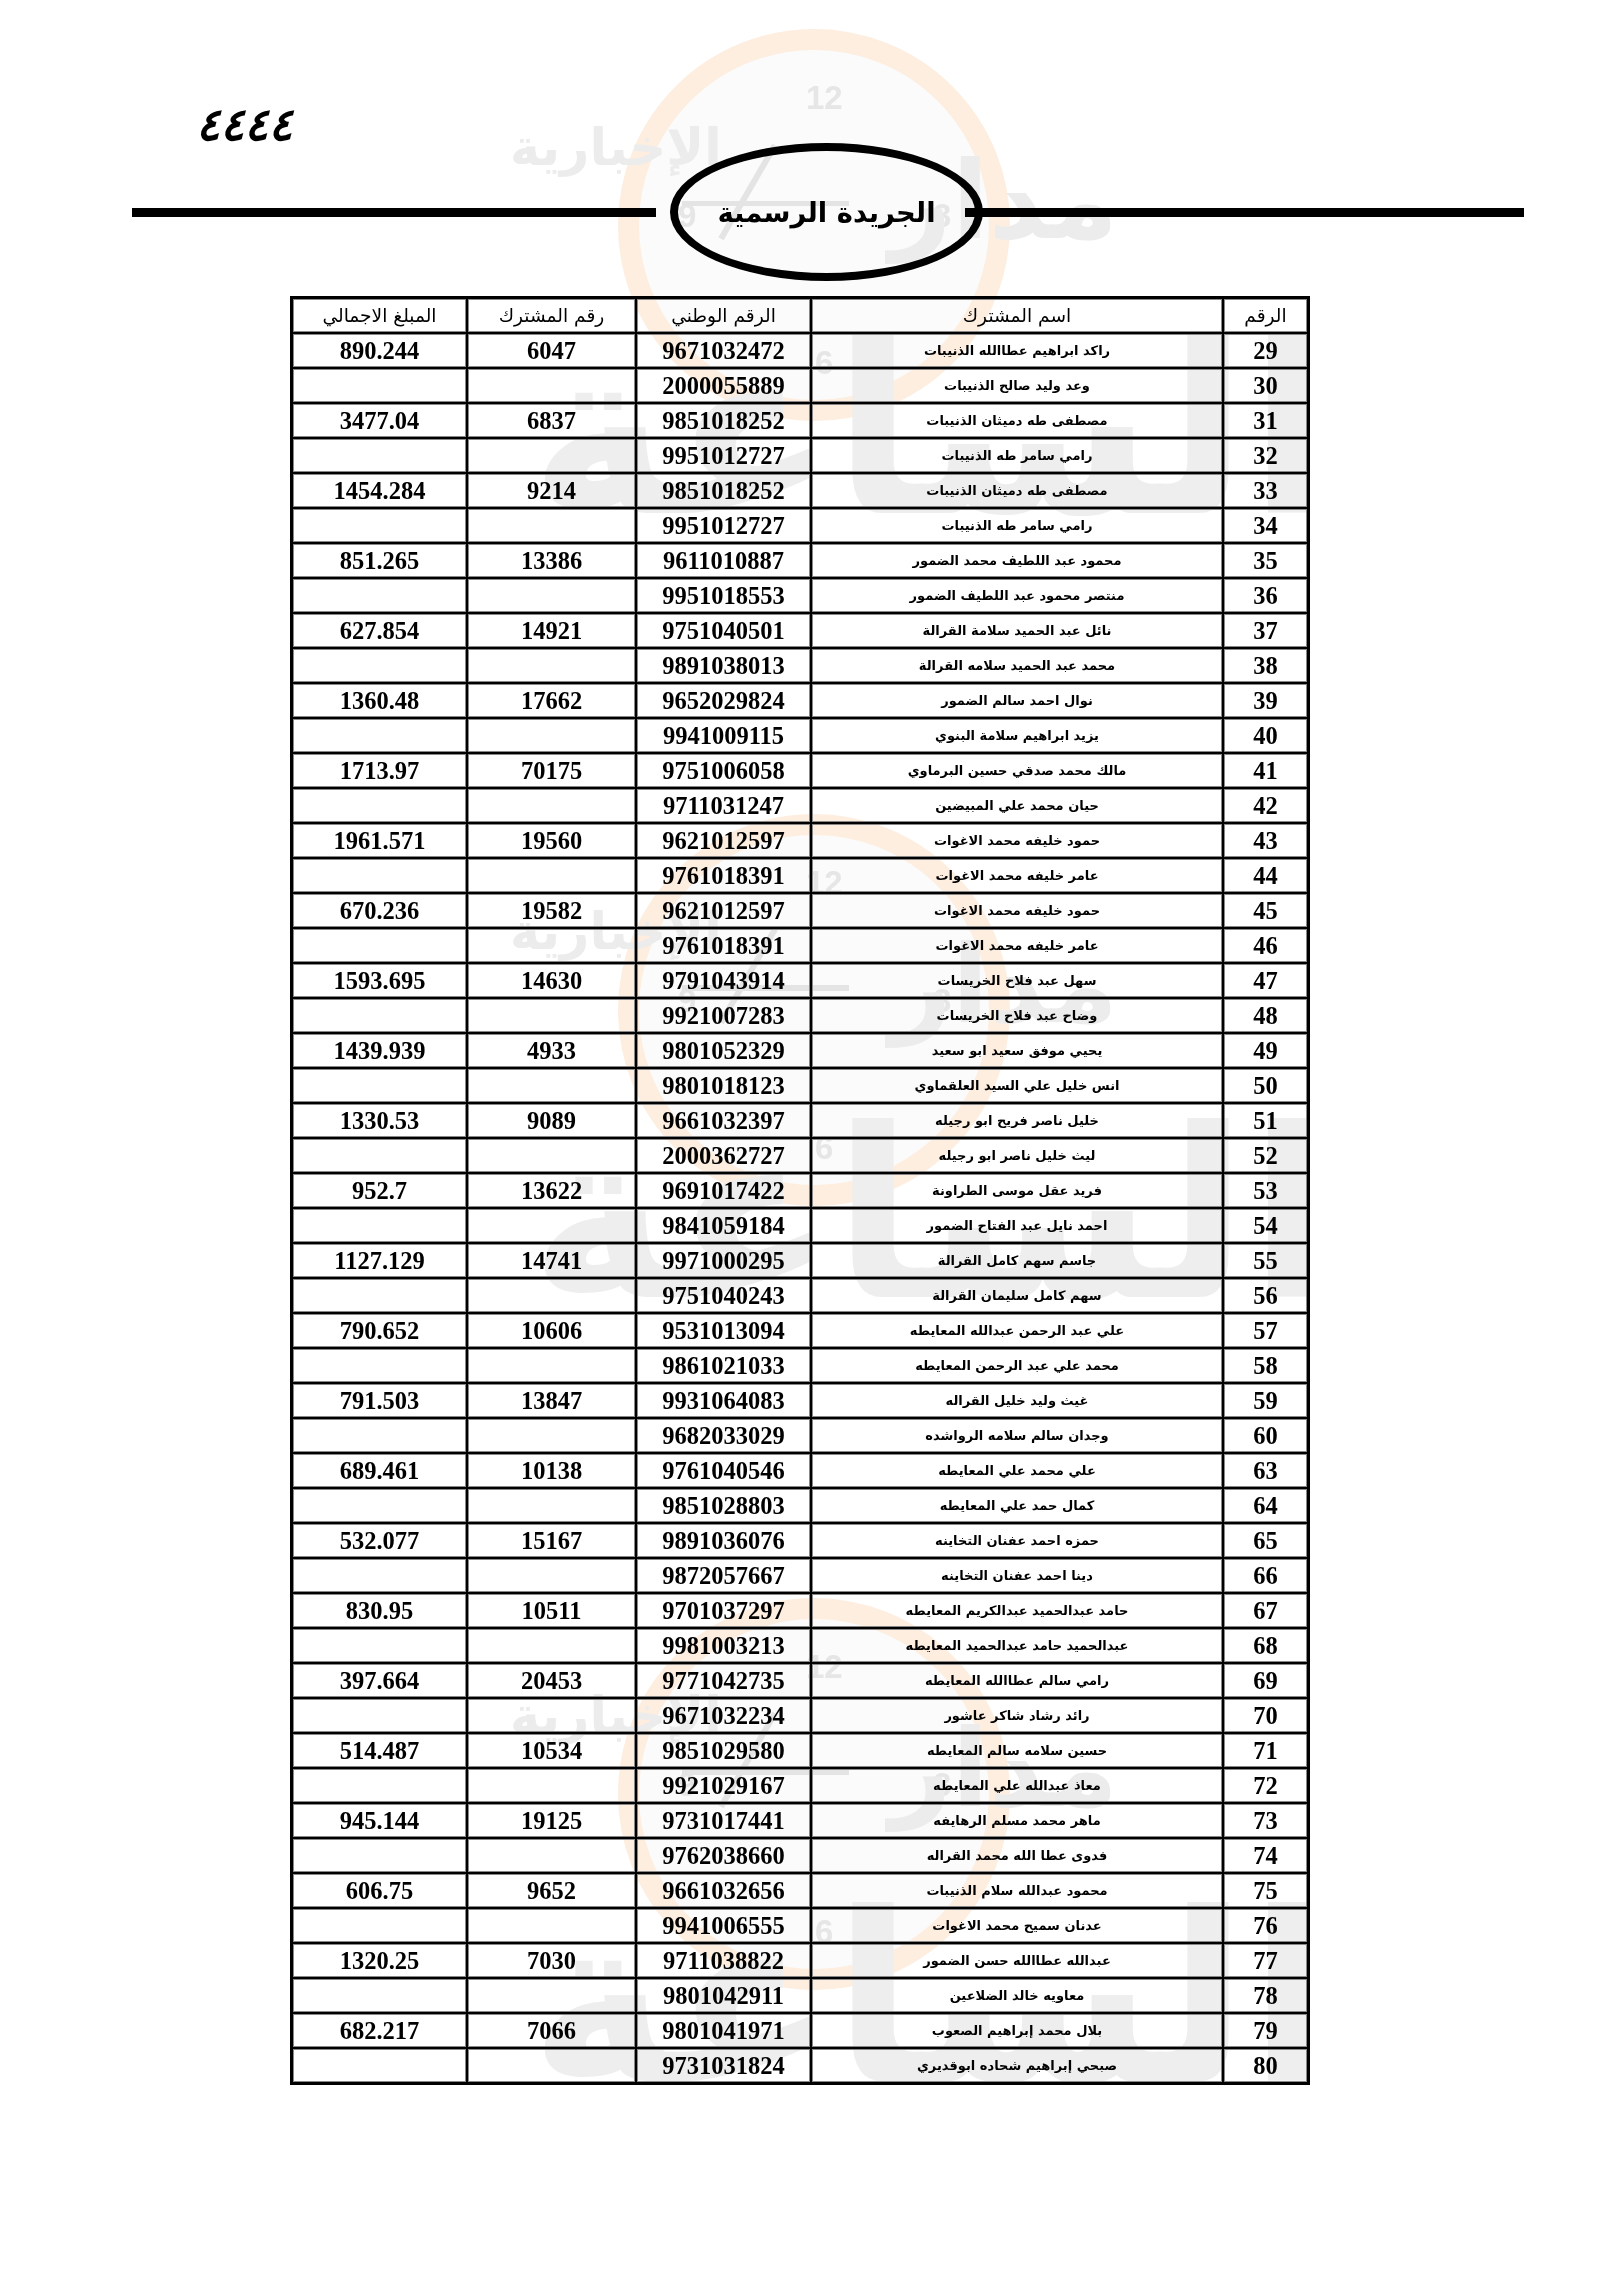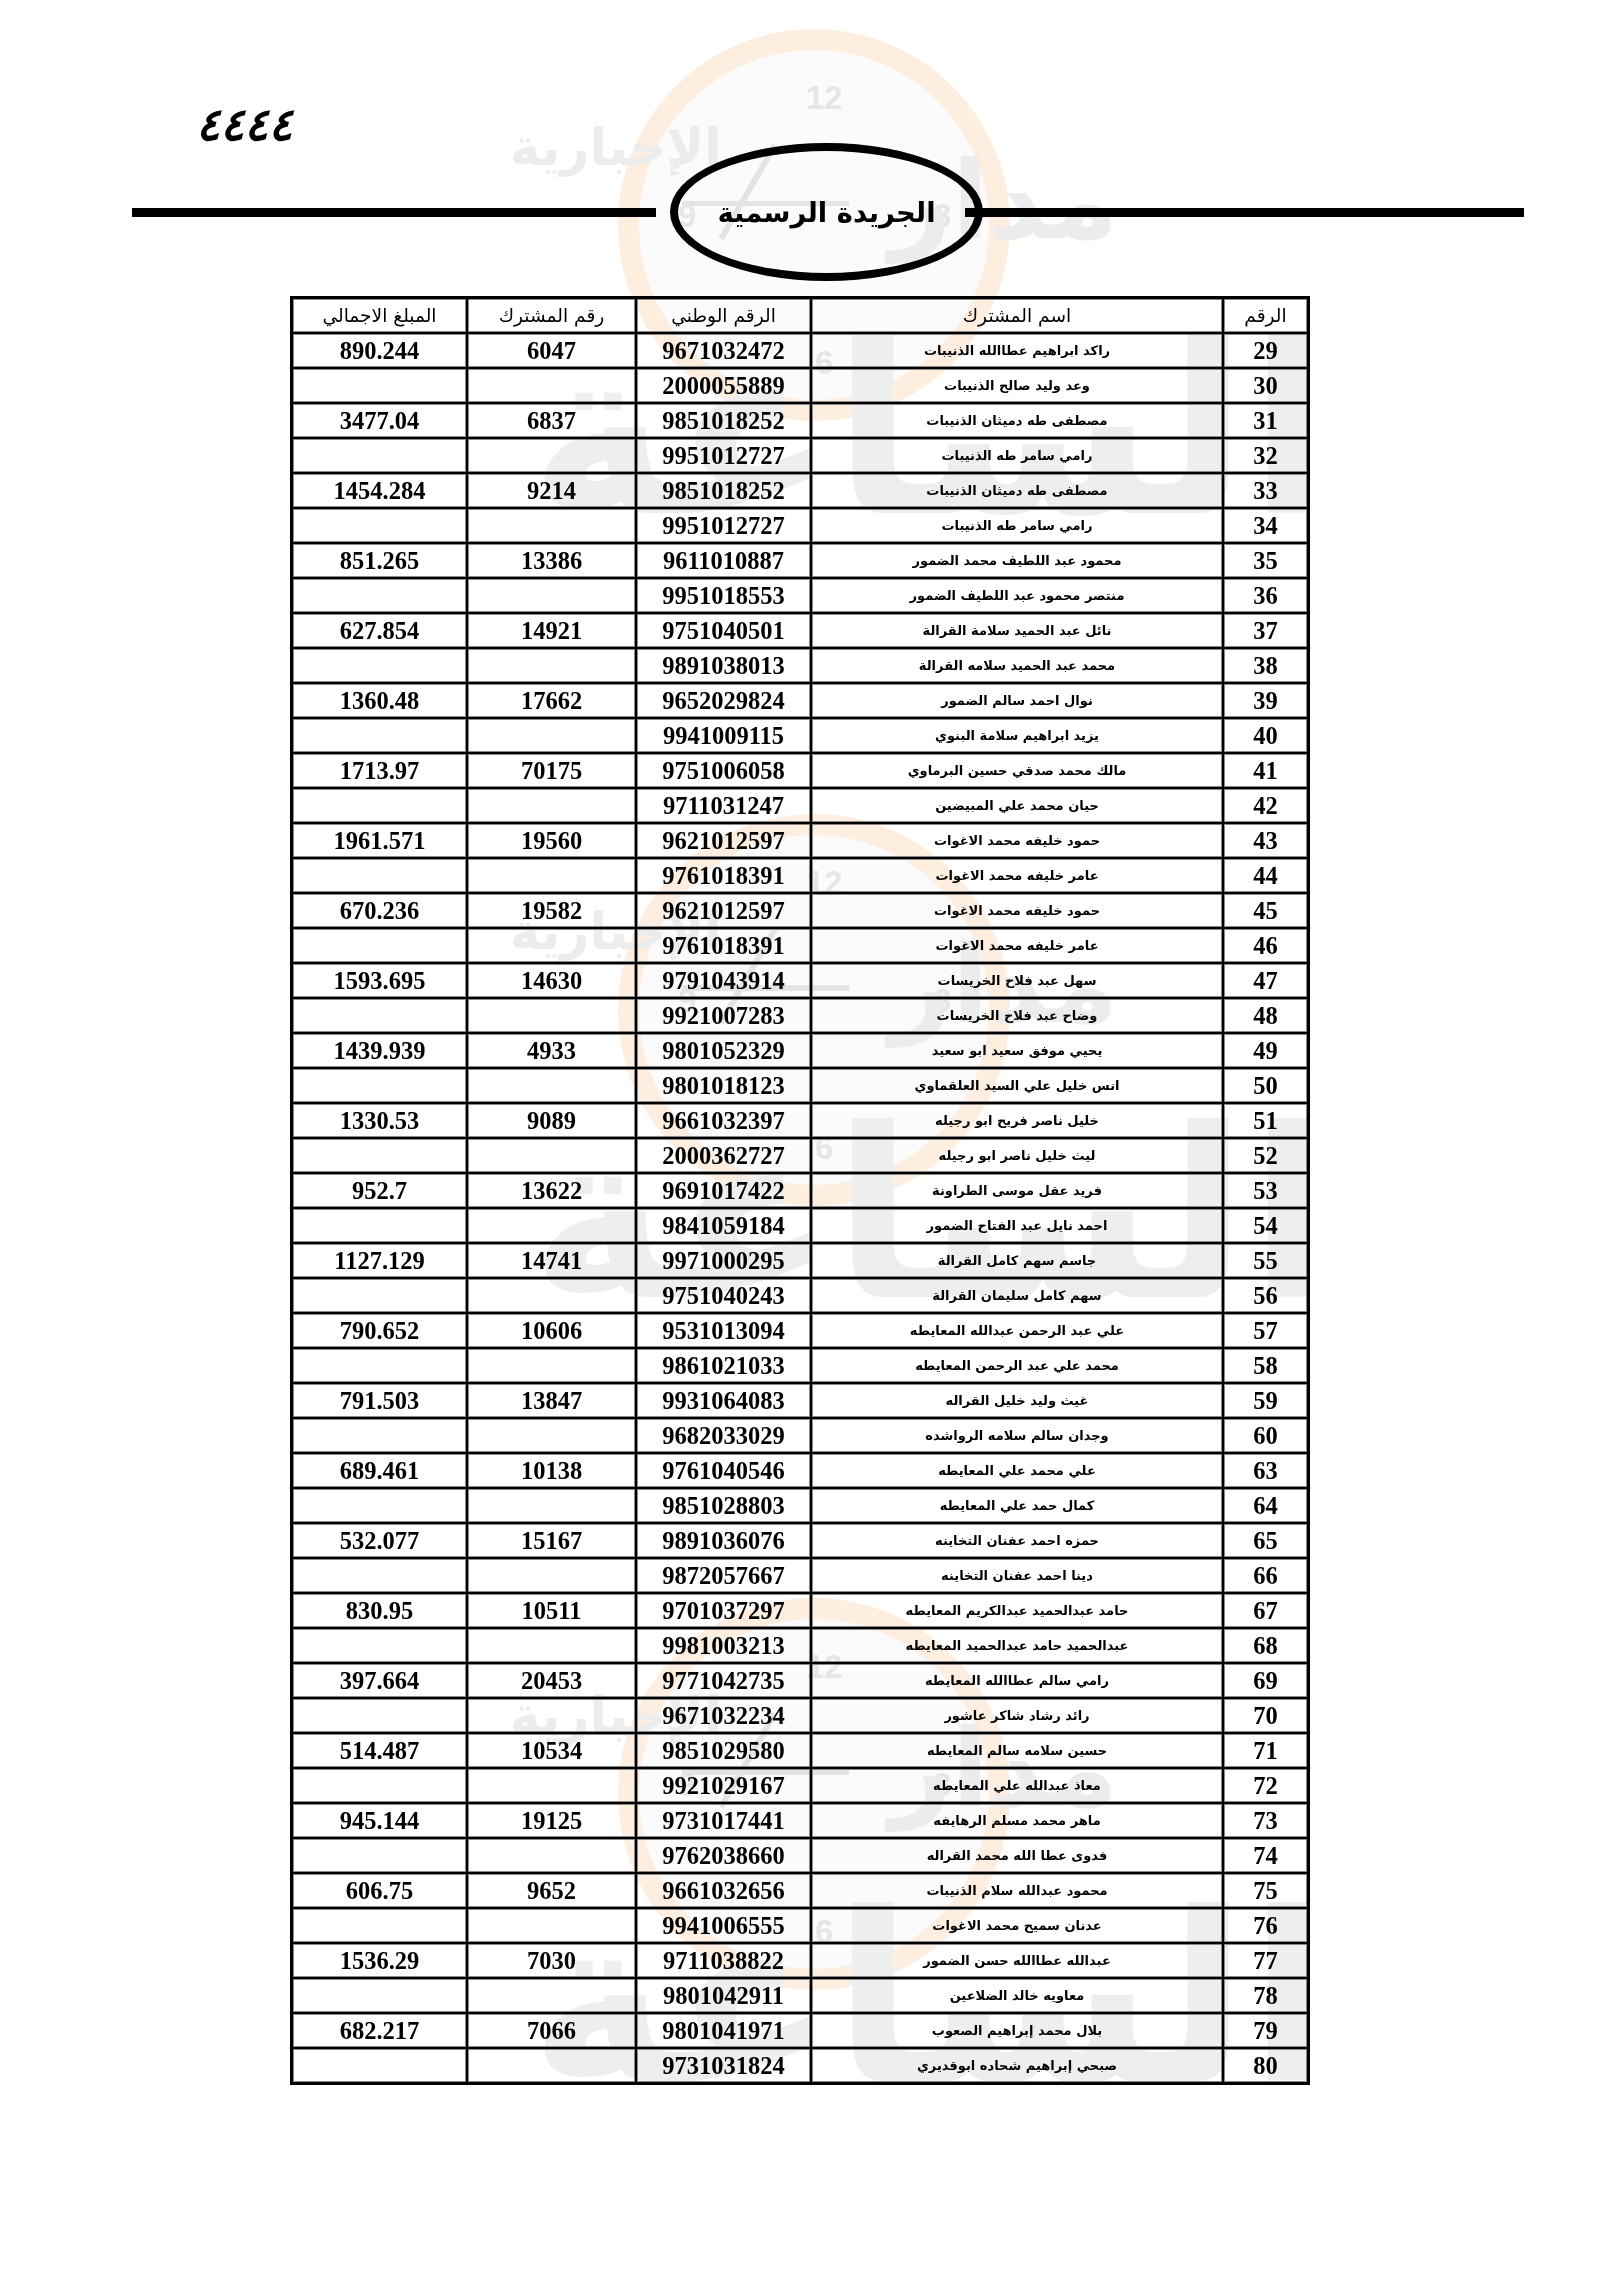--- a/index.html
+++ b/index.html
@@ -425,21 +425,21 @@
         <td class="name">عدنان سميح محمد الاغوات</td>
         <td>9941006555</td>
         <td></td>
         <td></td>
       </tr>
       <tr>
         <td>77</td>
         <td class="name">عبدالله عطاالله حسن الضمور</td>
         <td>9711038822</td>
         <td>7030</td>
-        <td>1536.29</td>
+        <td>1320.25</td>
       </tr>
       <tr>
         <td>78</td>
         <td class="name">معاويه خالد الضلاعين</td>
         <td>9801042911</td>
         <td></td>
         <td></td>
       </tr>
       <tr>
         <td>79</td>

